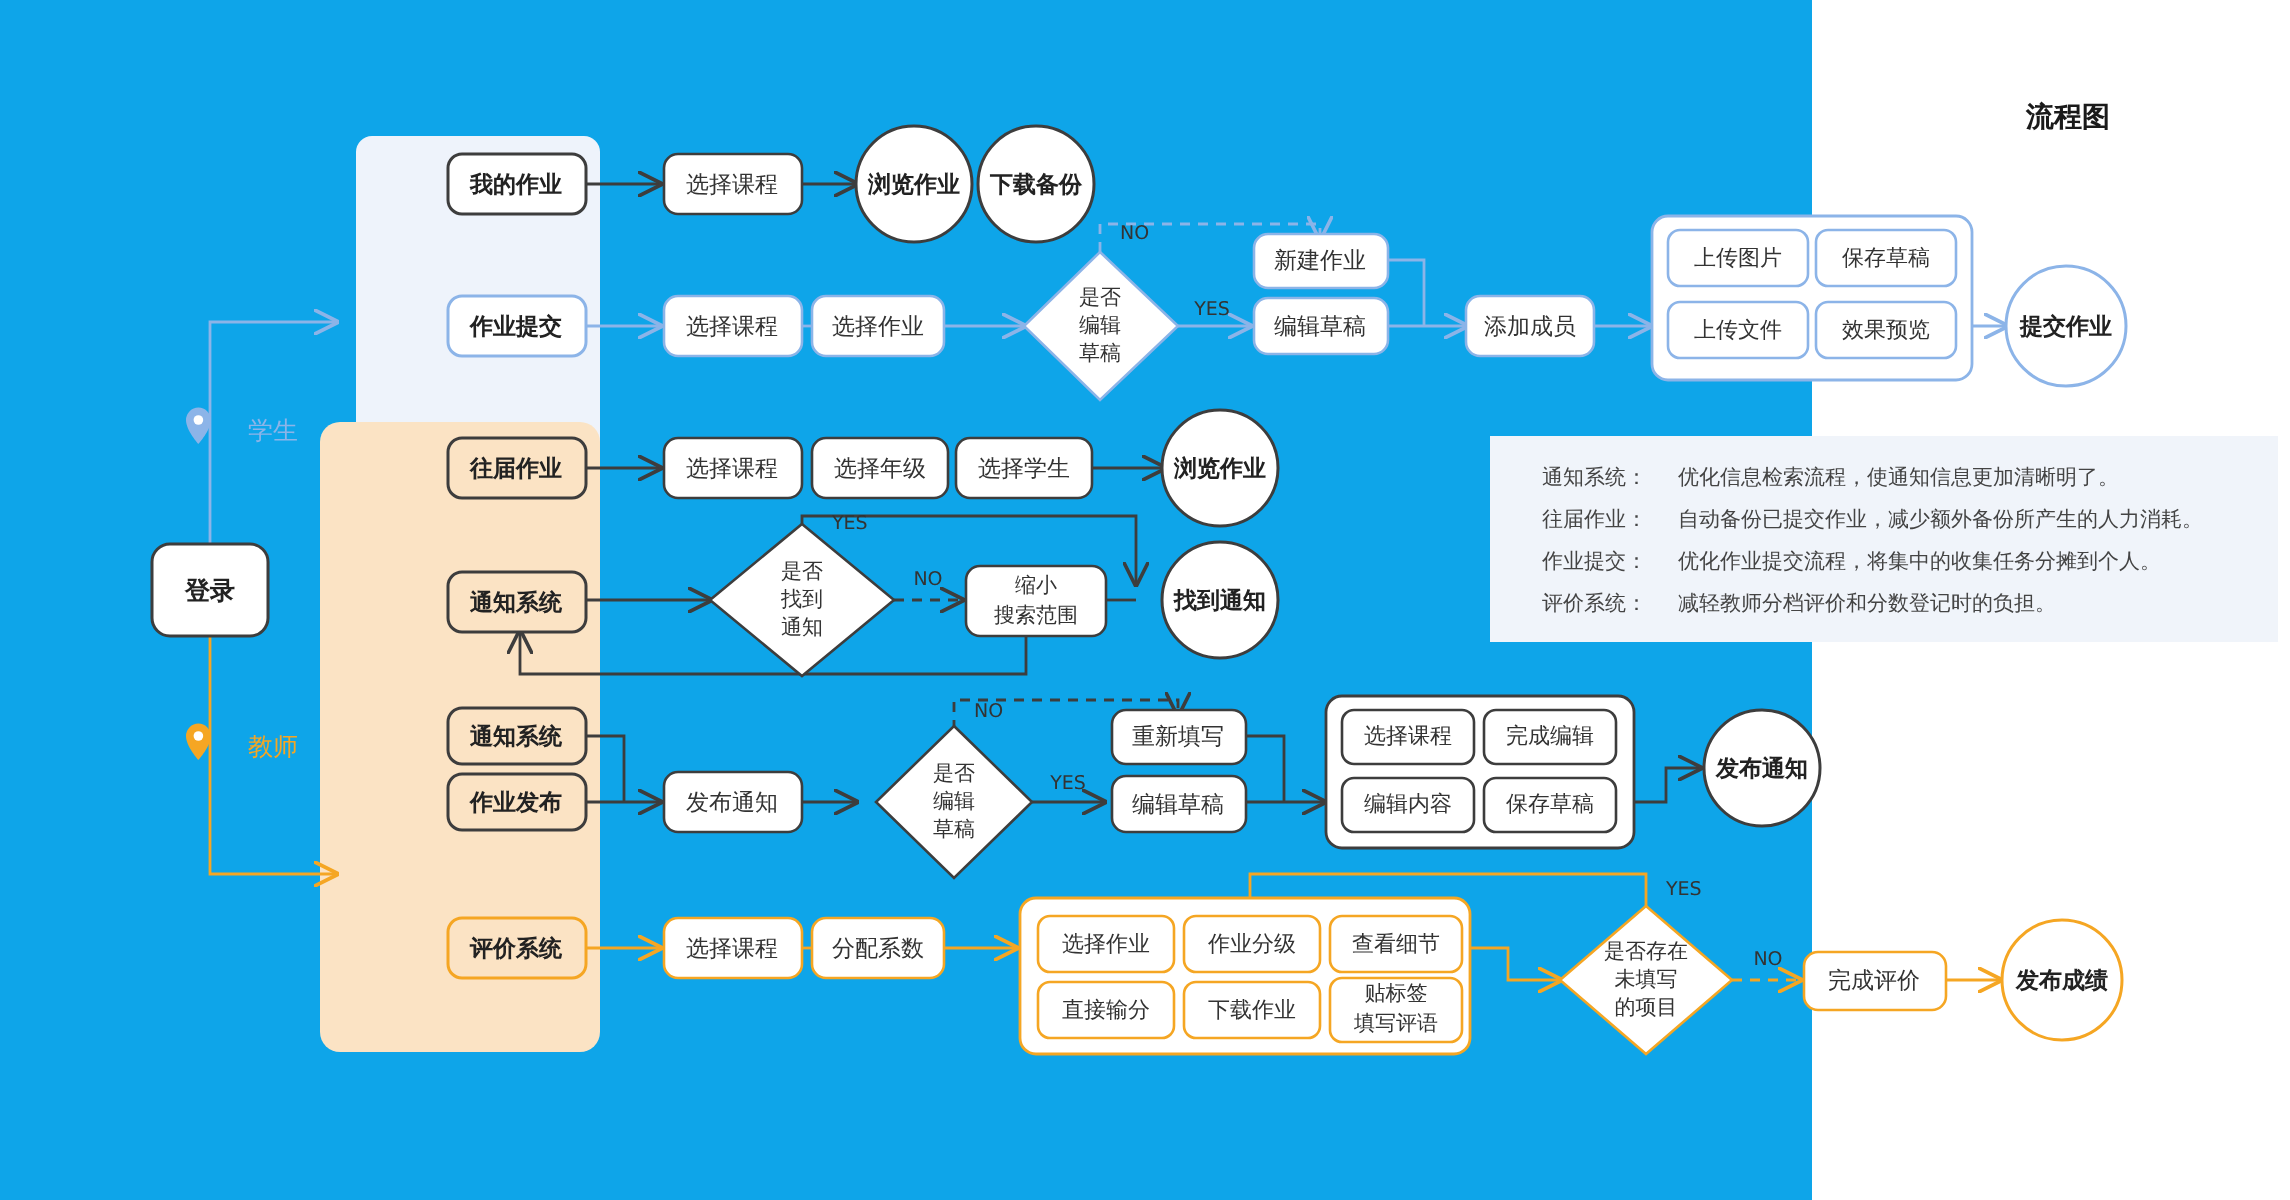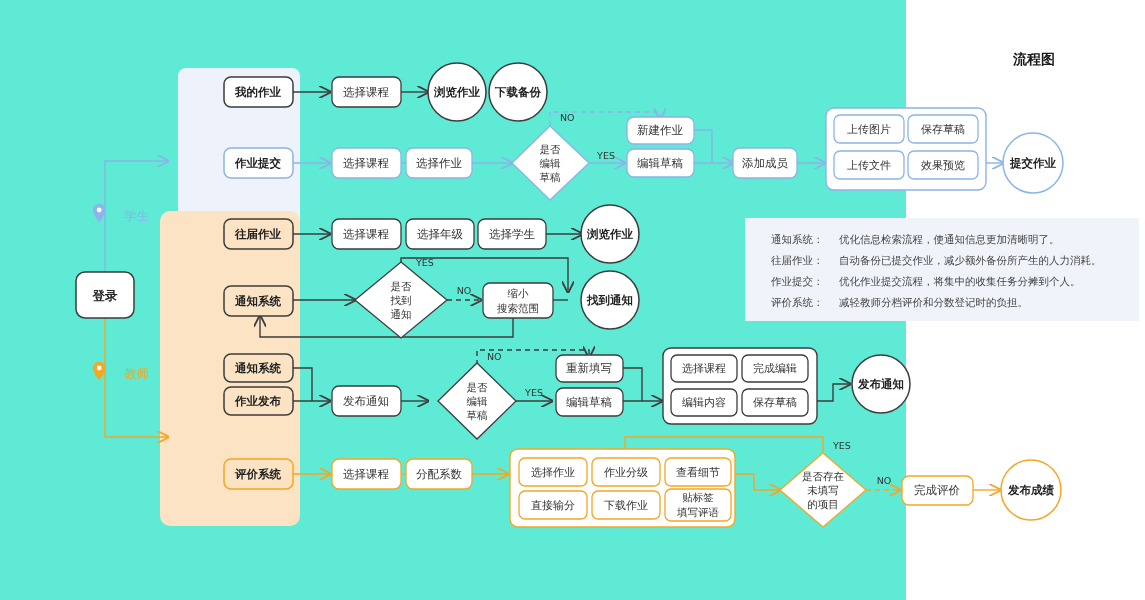--- a/index.html
+++ b/index.html
@@ -1,18 +1,18 @@
 <!DOCTYPE html>
 <html><head>
 <meta charset="utf-8">
 <style>
   html, body { margin:0; padding:0; background:#ffffff; }
   body { width:1145px; height:600px; overflow:hidden;
          font-family:"DejaVu Sans","Liberation Sans",sans-serif; }
-  #stage { position:relative; width:906px; height:600px; background:#5eead4; }
+  #stage { position:relative; width:906px; height:600px; background:#0ea5e9; }
   svg { position:absolute; left:0; top:0; }
   .t { font-family:"DejaVu Sans","Liberation Sans",sans-serif; }
 </style>
 </head>
 <body>
 
 <div id="stage">
 
 <svg width="1145" height="600" viewBox="0 0 1145 600">
   <defs>

